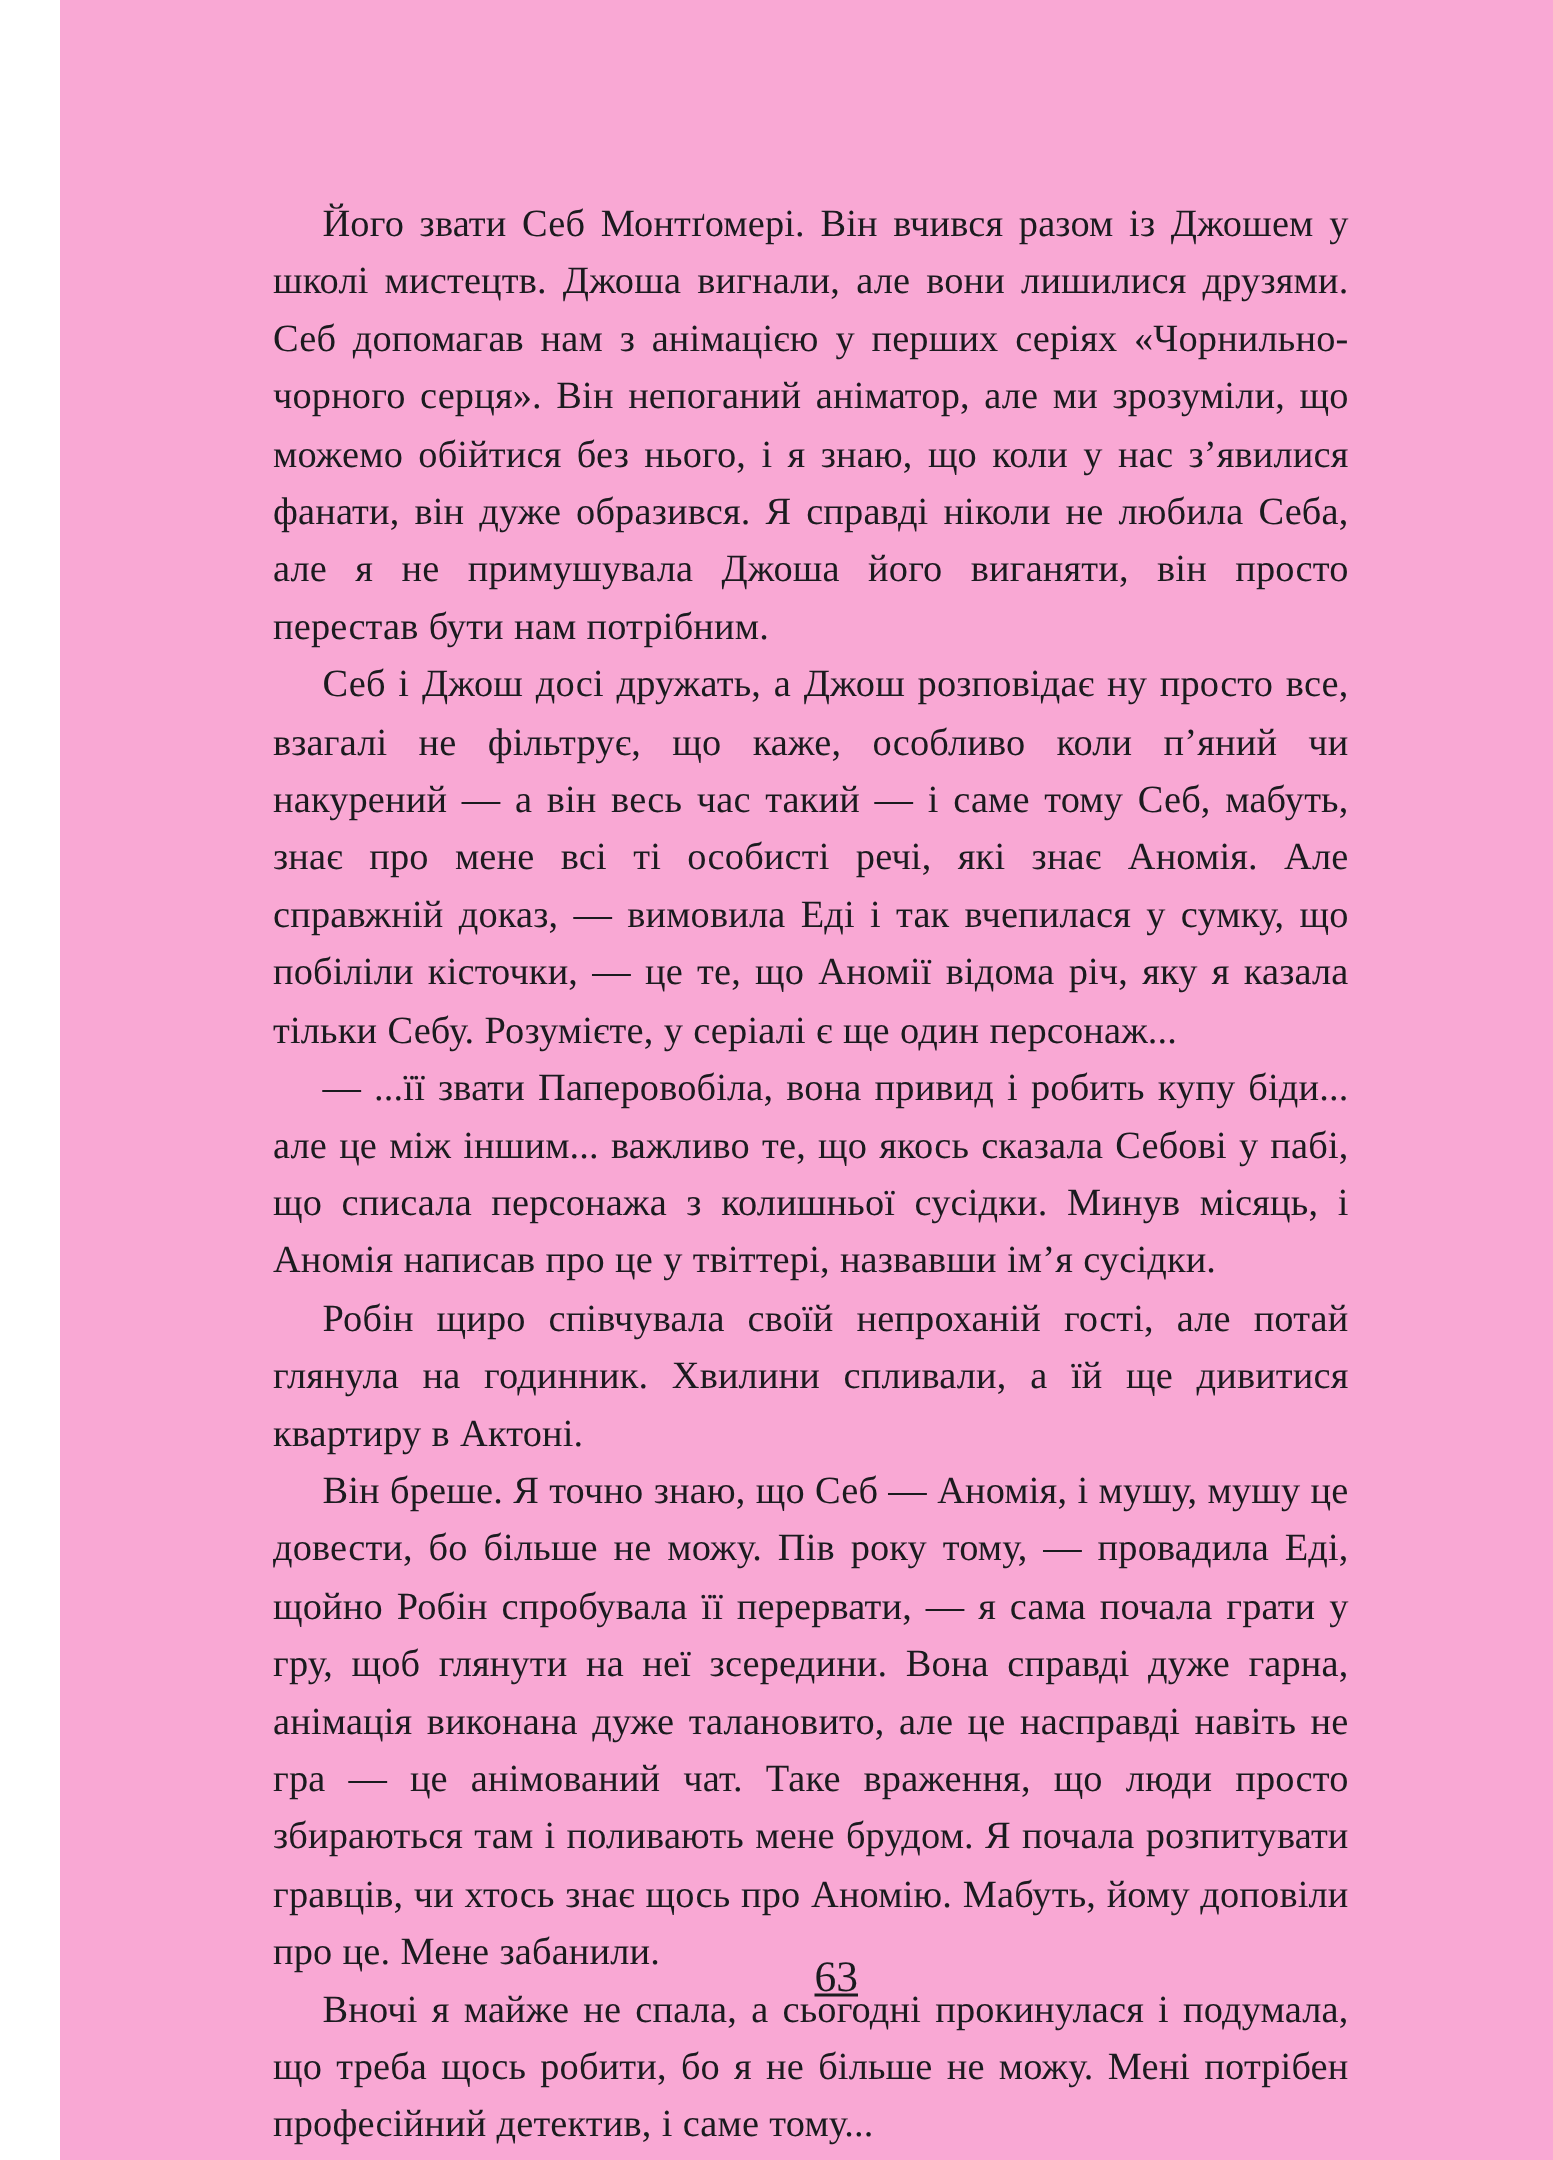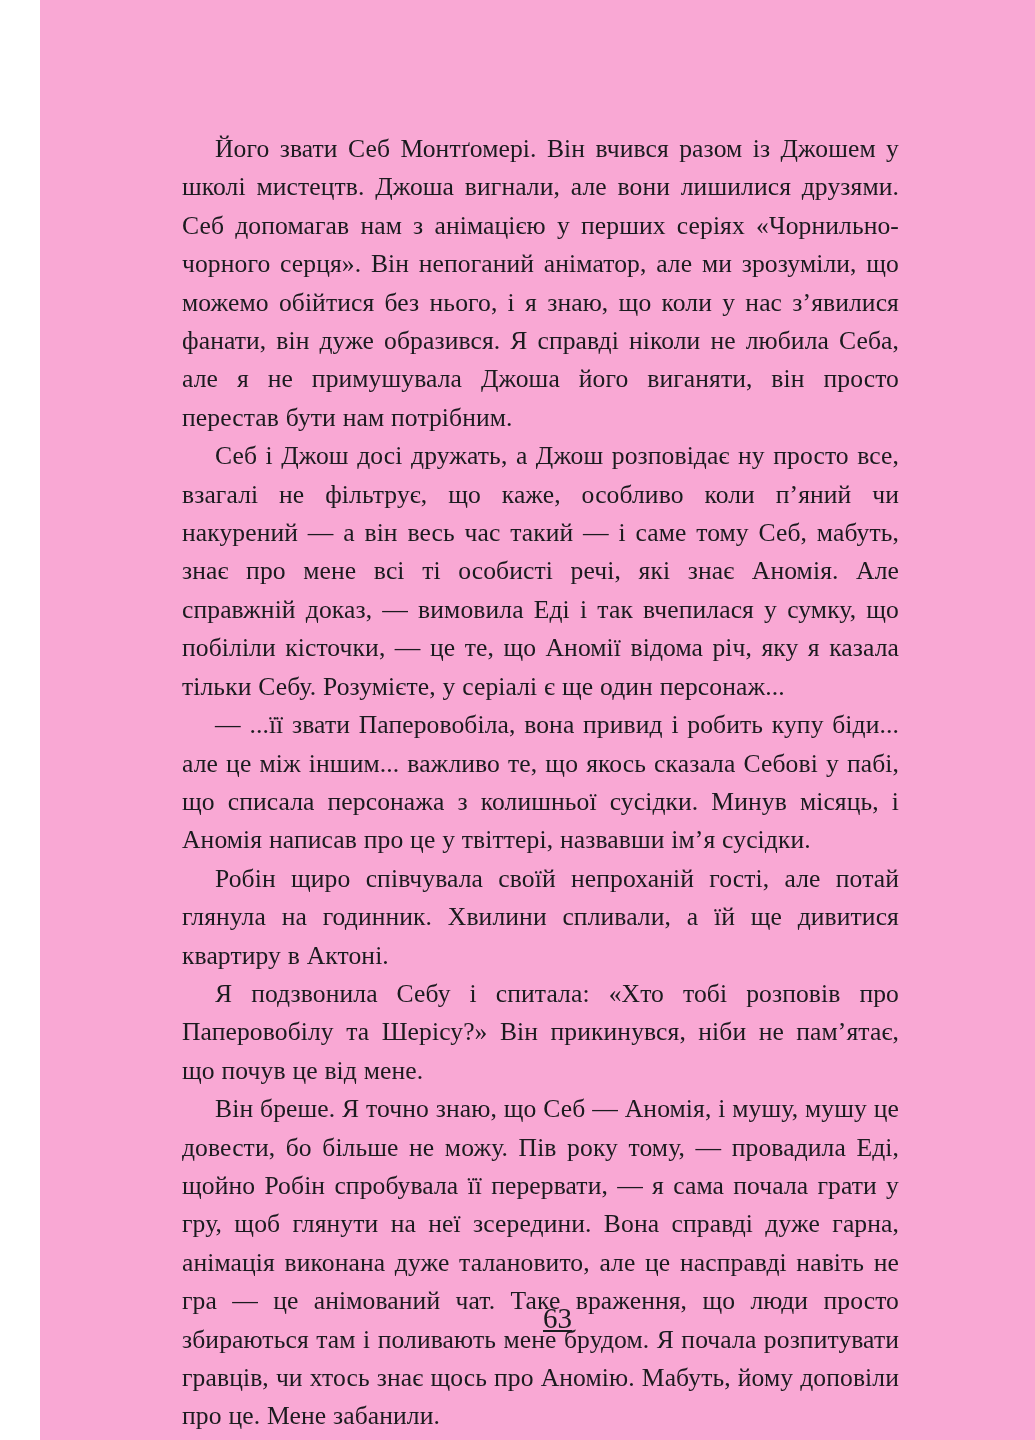--- a/index.html
+++ b/index.html
@@ -55,20 +55,19 @@
 </head>
 <body>
 
 <div class="page">
 
   <div class="text-block">
     <p class="para">Його звати Себ Монтґомері. Він вчився разом із Джошем у школі мистецтв. Джоша вигнали, але вони лишилися друзями. Себ допомагав нам з анімацією у перших серіях «Чорнильно-чорного серця». Він непоганий аніматор, але ми зрозуміли, що можемо обійтися без нього, і я знаю, що коли у нас з’явилися фанати, він дуже образився. Я справді ніколи не любила Себа, але я не примушувала Джоша його виганяти, він просто перестав бути нам потрібним.</p>
     <p class="para">Себ і Джош досі дружать, а Джош розповідає ну просто все, взагалі не фільтрує, що каже, особливо коли п’яний чи накурений — а він весь час такий — і саме тому Себ, мабуть, знає про мене всі ті особисті речі, які знає Аномія. Але справжній доказ, — вимовила Еді і так вчепилася у сумку, що побіліли кісточки, — це те, що Аномії відома річ, яку я казала тільки Себу. Розумієте, у серіалі є ще один персонаж...</p>
     <p class="para">— ...її звати Паперовобіла, вона привид і робить купу біди... але це між іншим... важливо те, що якось сказала Себові у пабі, що списала персонажа з колишньої сусідки. Минув місяць, і Аномія написав про це у твіттері, назвавши ім’я сусідки.</p>
     <p class="para">Робін щиро співчувала своїй непроханій гості, але потай глянула на годинник. Хвилини спливали, а їй ще дивитися квартиру в Актоні.</p>
-    <p class="para">Я подзвонила Себу і спитала: «Хто тобі розповів про Паперовобілу та Шерісу?» Він прикинувся, ніби не пам’ятає, що почув це від мене.</p>
     <p class="para">Він бреше. Я точно знаю, що Себ — Аномія, і мушу, мушу це довести, бо більше не можу. Пів року тому, — провадила Еді, щойно Робін спробувала її перервати, — я сама почала грати у гру, щоб глянути на неї зсередини. Вона справді дуже гарна, анімація виконана дуже талановито, але це насправді навіть не гра — це анімований чат. Таке враження, що люди просто збираються там і поливають мене брудом. Я почала розпитувати гравців, чи хтось знає щось про Аномію. Мабуть, йому доповіли про це. Мене забанили.</p>
     <p class="para">Вночі я майже не спала, а сьогодні прокинулася і подумала, що треба щось робити, бо я не більше не можу. Мені потрібен професійний детектив, і саме тому...</p>
   </div>
 
   <div class="folio">63</div>
 
 </div>
 
 </body></html>

